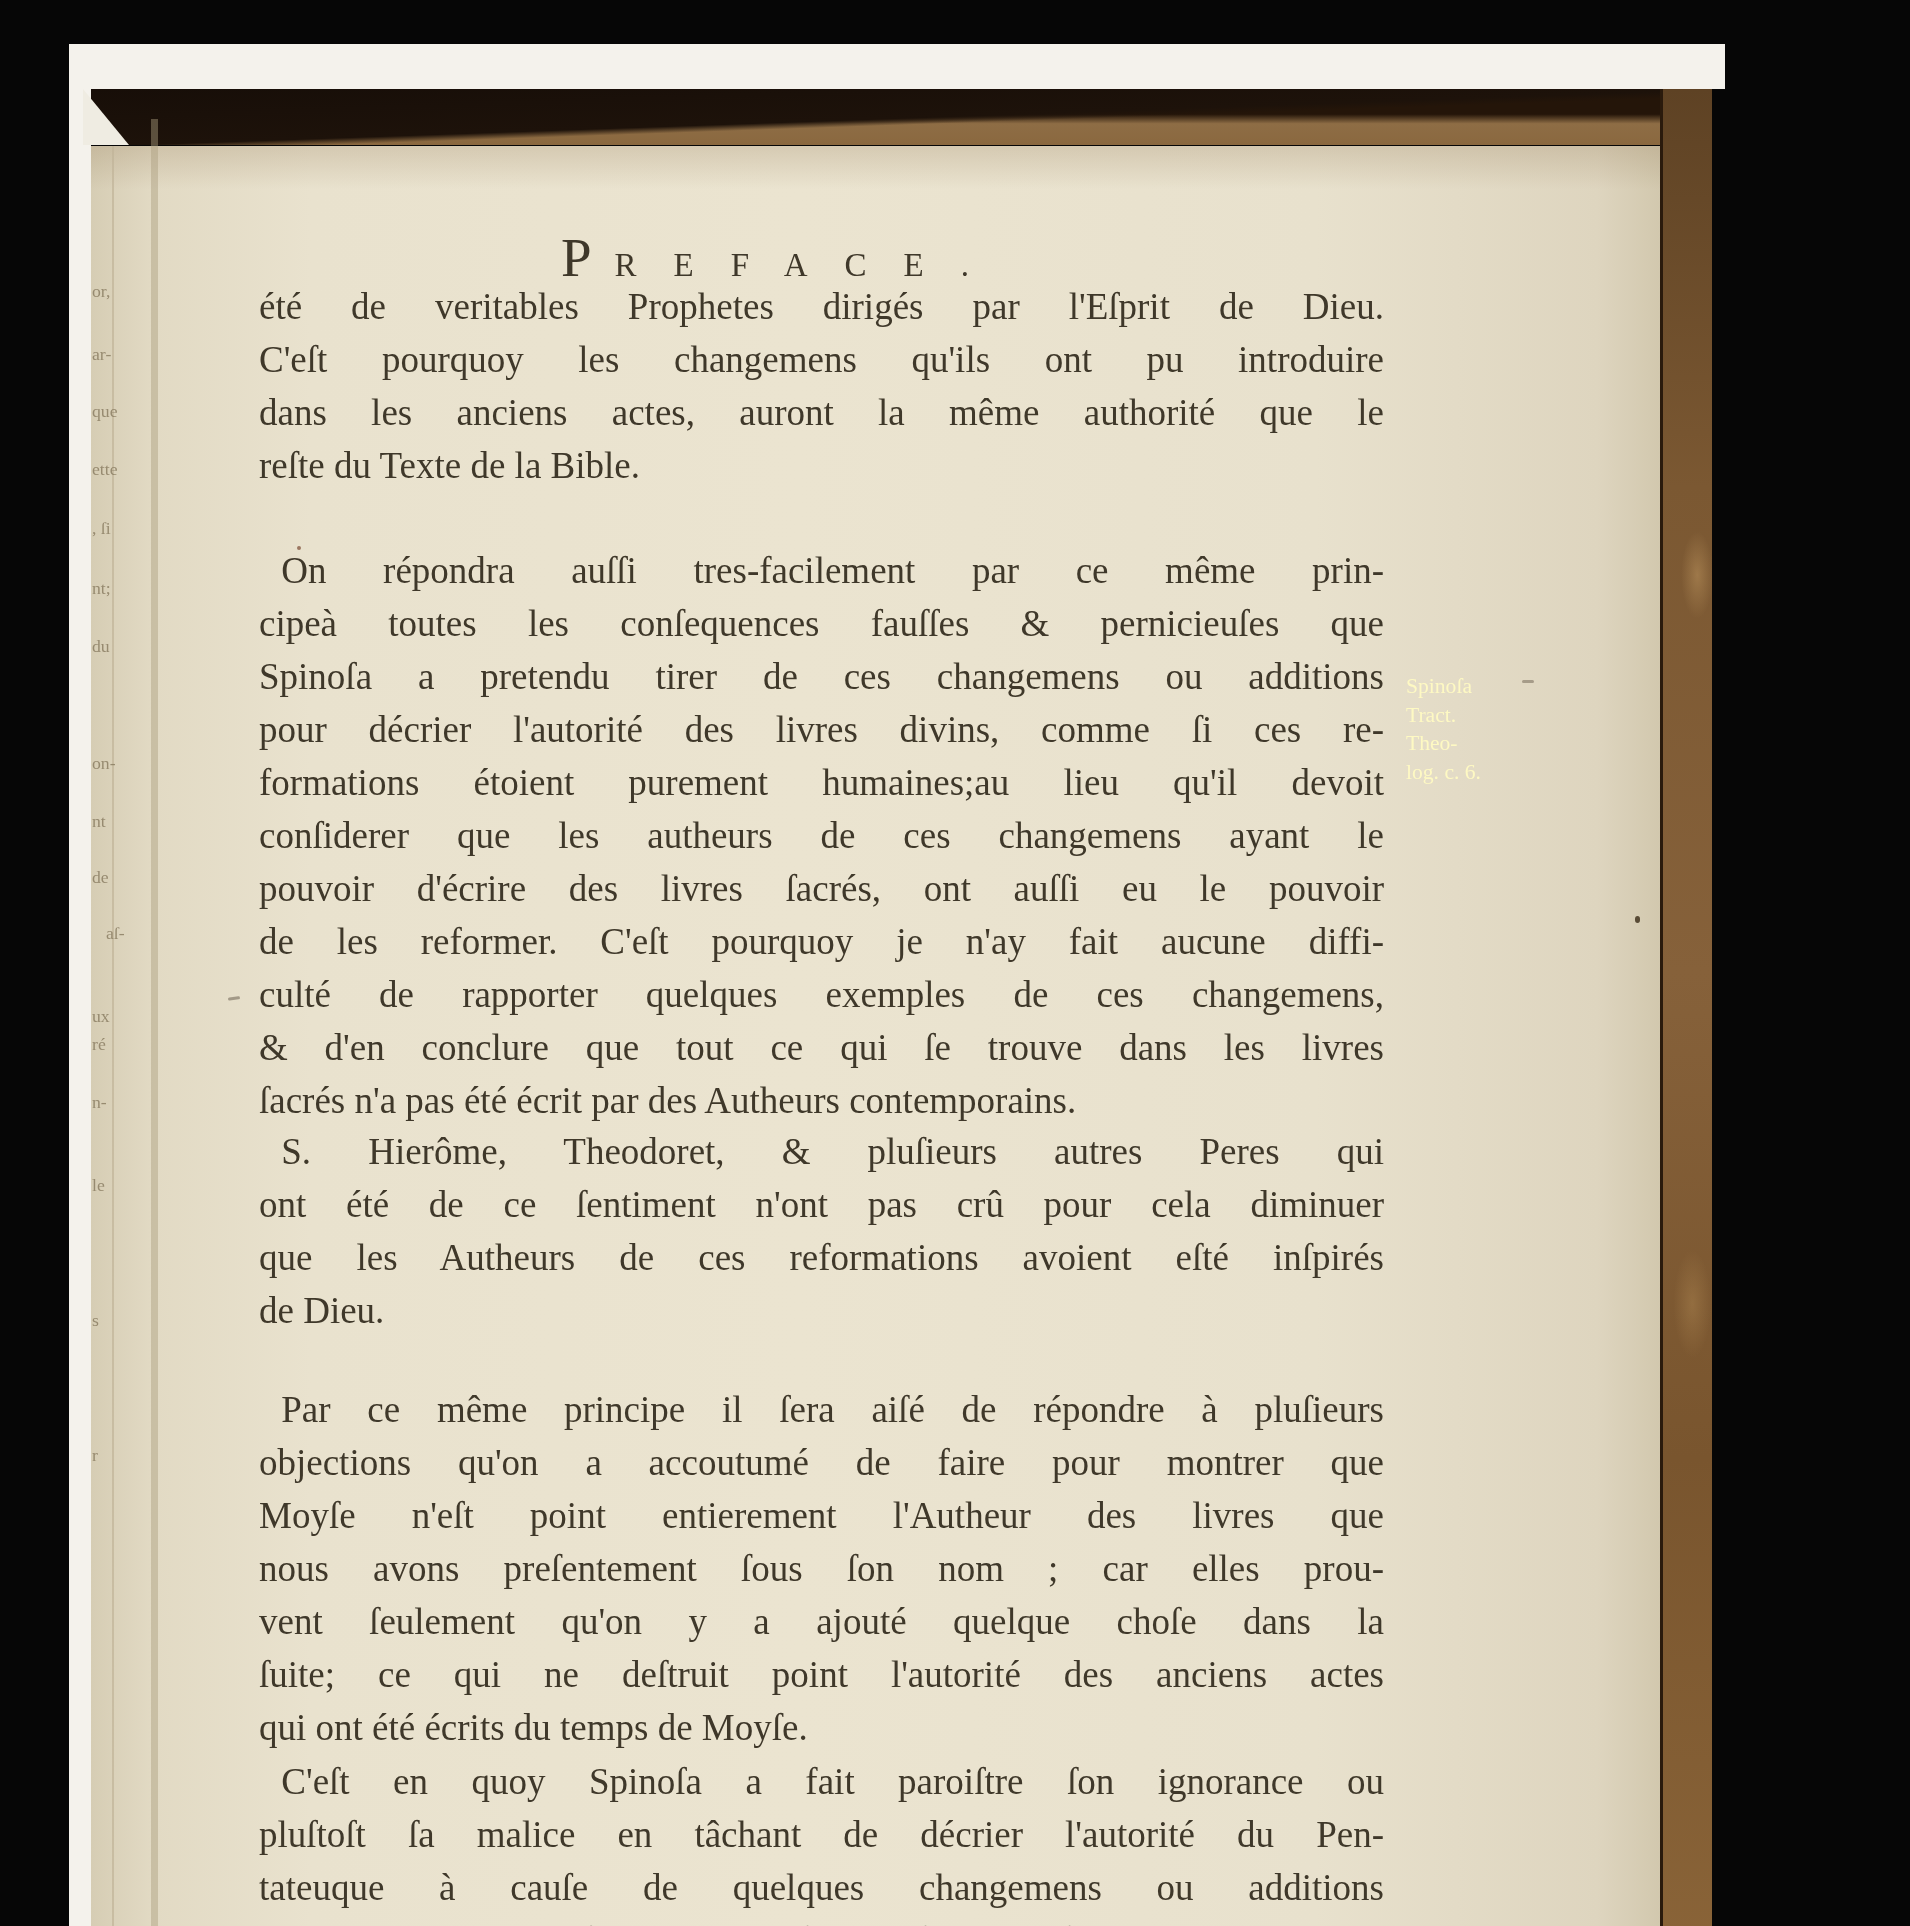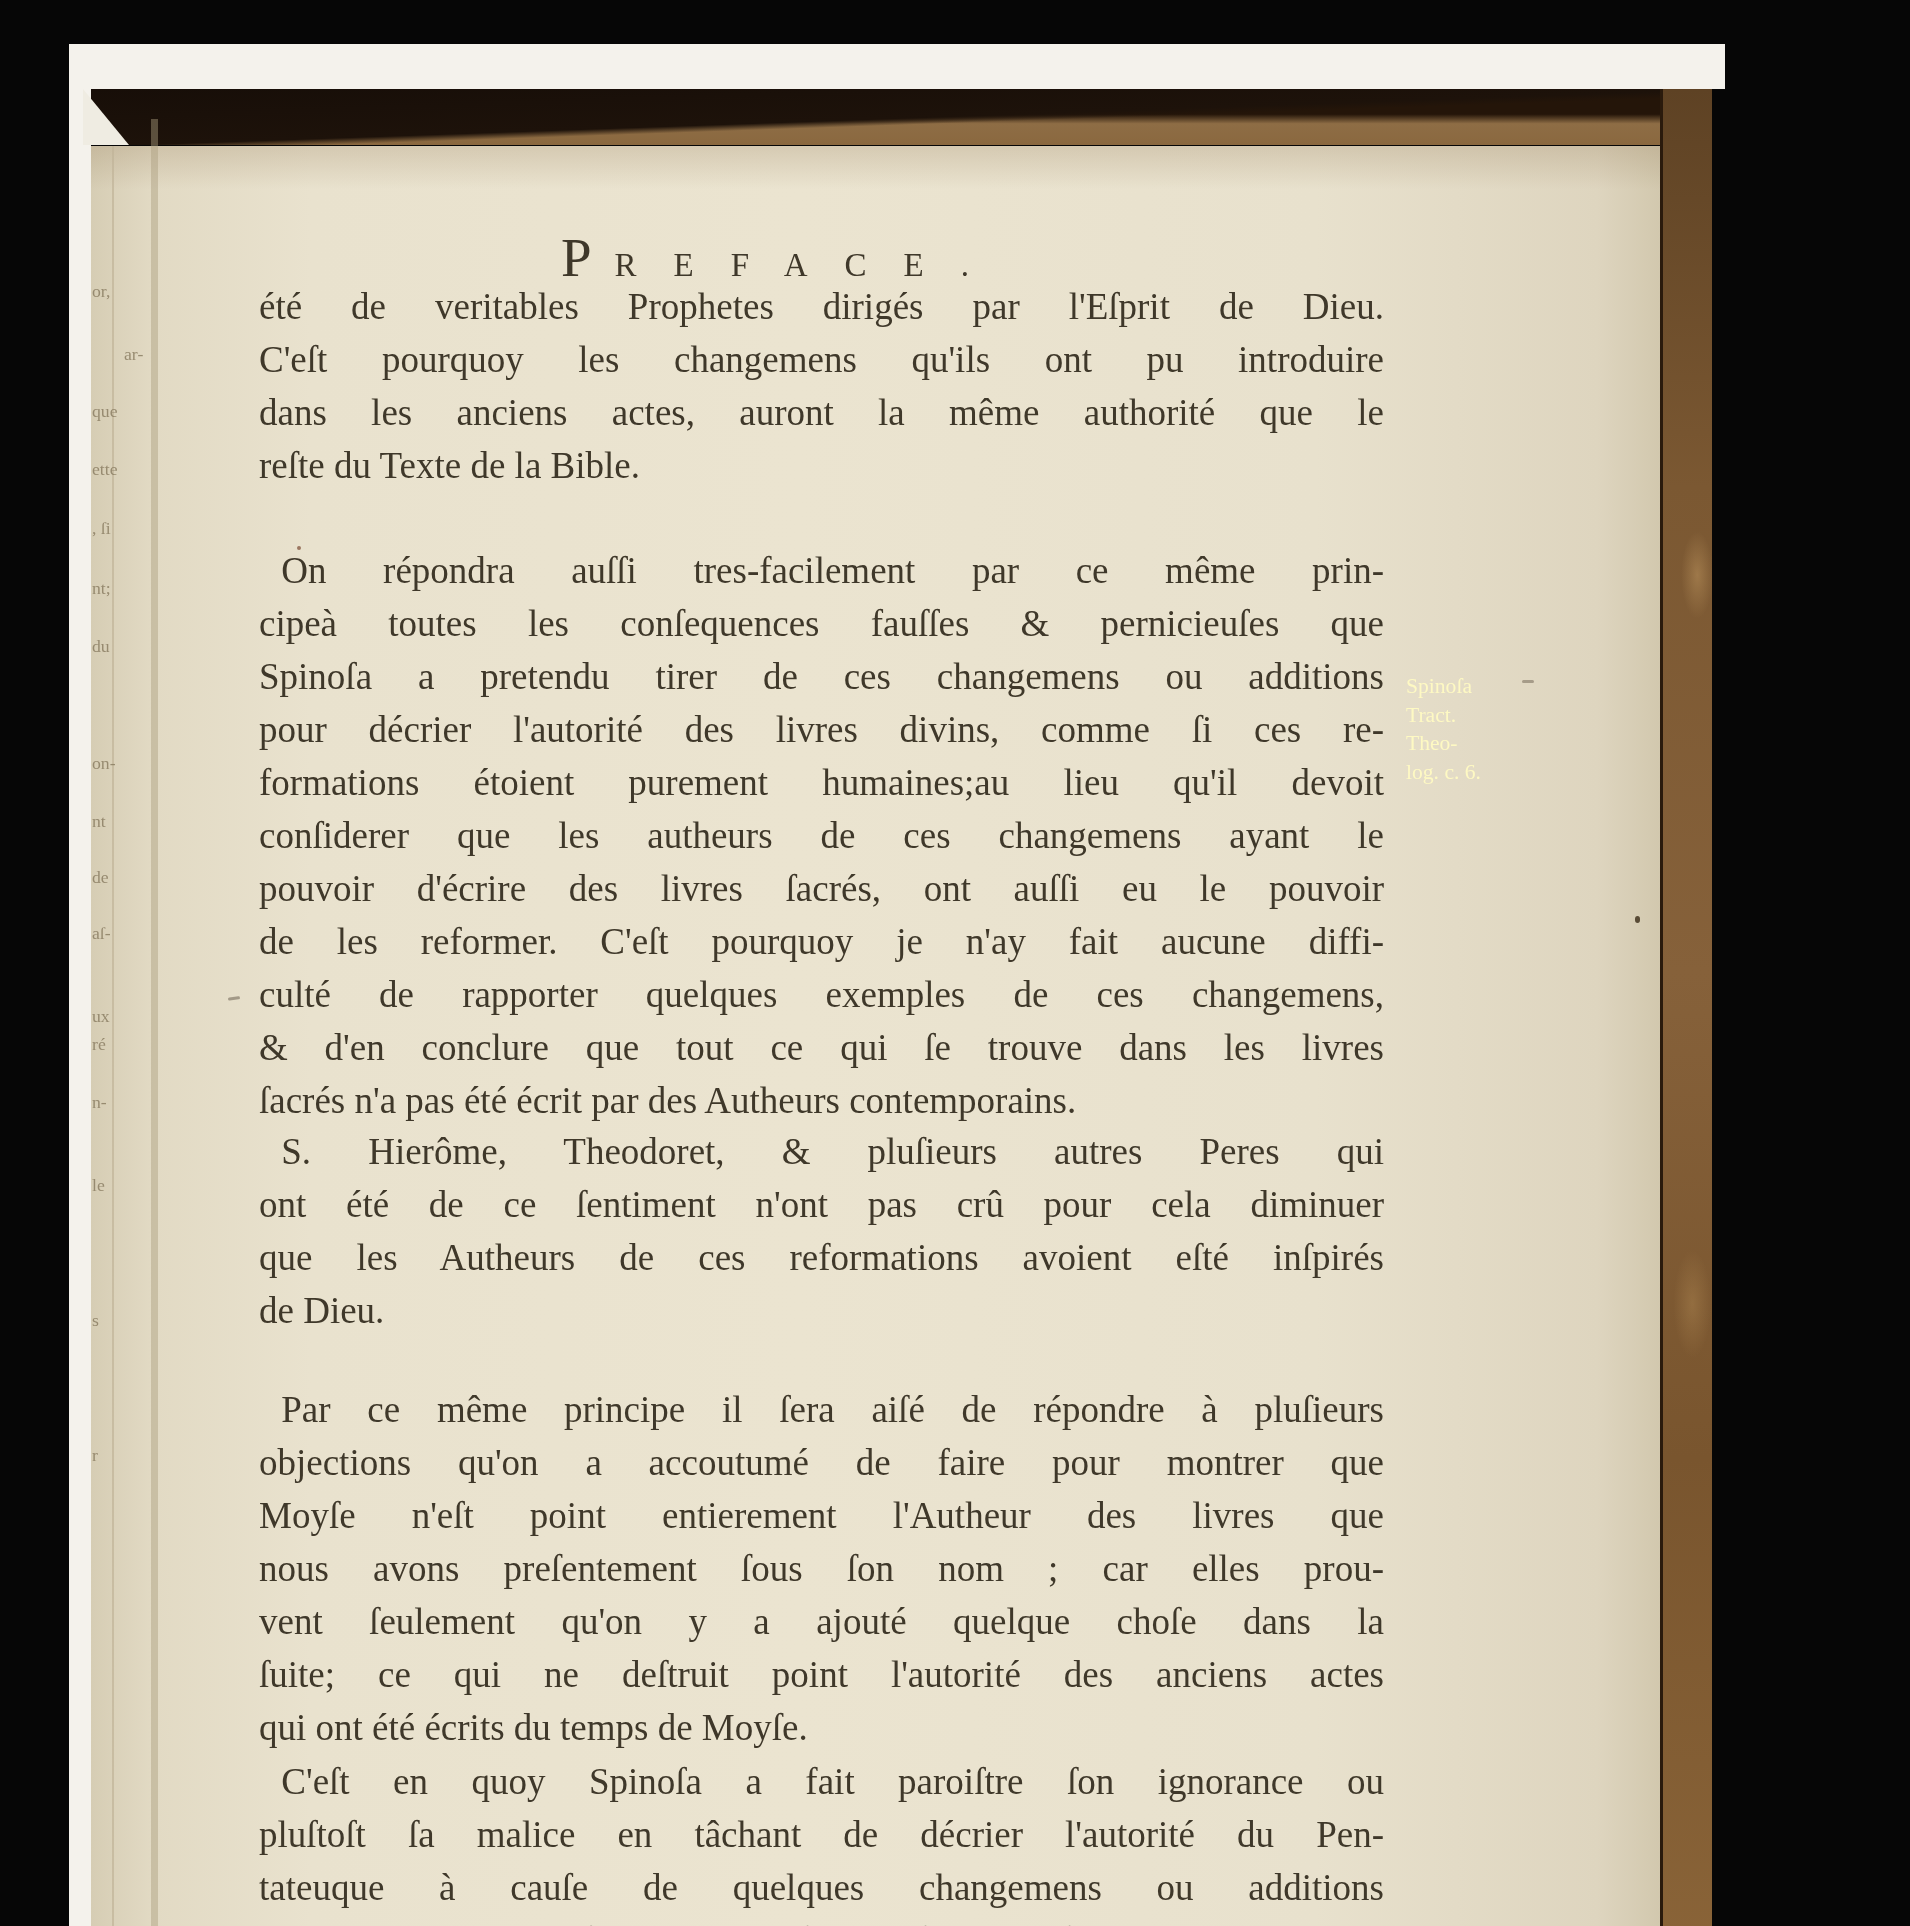--- a/index.html
+++ b/index.html
@@ -98,30 +98,30 @@
   <div class="corner-wedge"></div>
 
   <div class="paper"></div>
   <div class="edge-line-a"></div>
   <div class="edge-line-b"></div>
 
   <div class="spine"></div>
 
   <div class="edge-fragments">
       <div class="item" style="top: 281px;">or,</div>
-      <div class="item" style="top: 344px; margin-left: 32px;">ar-</div>
+      <div class="item" style="top: 344px;">ar-</div>
       <div class="item" style="top: 401px;">que</div>
       <div class="item" style="top: 459px;">ette</div>
       <div class="item" style="top: 518px;">, ſi</div>
       <div class="item" style="top: 578px;">nt;</div>
       <div class="item" style="top: 636px;">du</div>
       <div class="item" style="top: 753px;">on-</div>
       <div class="item" style="top: 811px;">nt</div>
       <div class="item" style="top: 867px;">de</div>
-      <div class="item" style="top: 923px;">aſ-</div>
+      <div class="item" style="top: 923px; padding-left: 14px;">aſ-</div>
       <div class="item" style="top: 1006px;">ux</div>
       <div class="item" style="top: 1034px;">ré</div>
       <div class="item" style="top: 1092px;">n-</div>
       <div class="item" style="top: 1175px;">le</div>
       <div class="item" style="top: 1310px;">s</div>
       <div class="item last" style="top: 1445px;">r</div>
     </div>
 
   <div class="header">
     <span class="initial">P</span>

